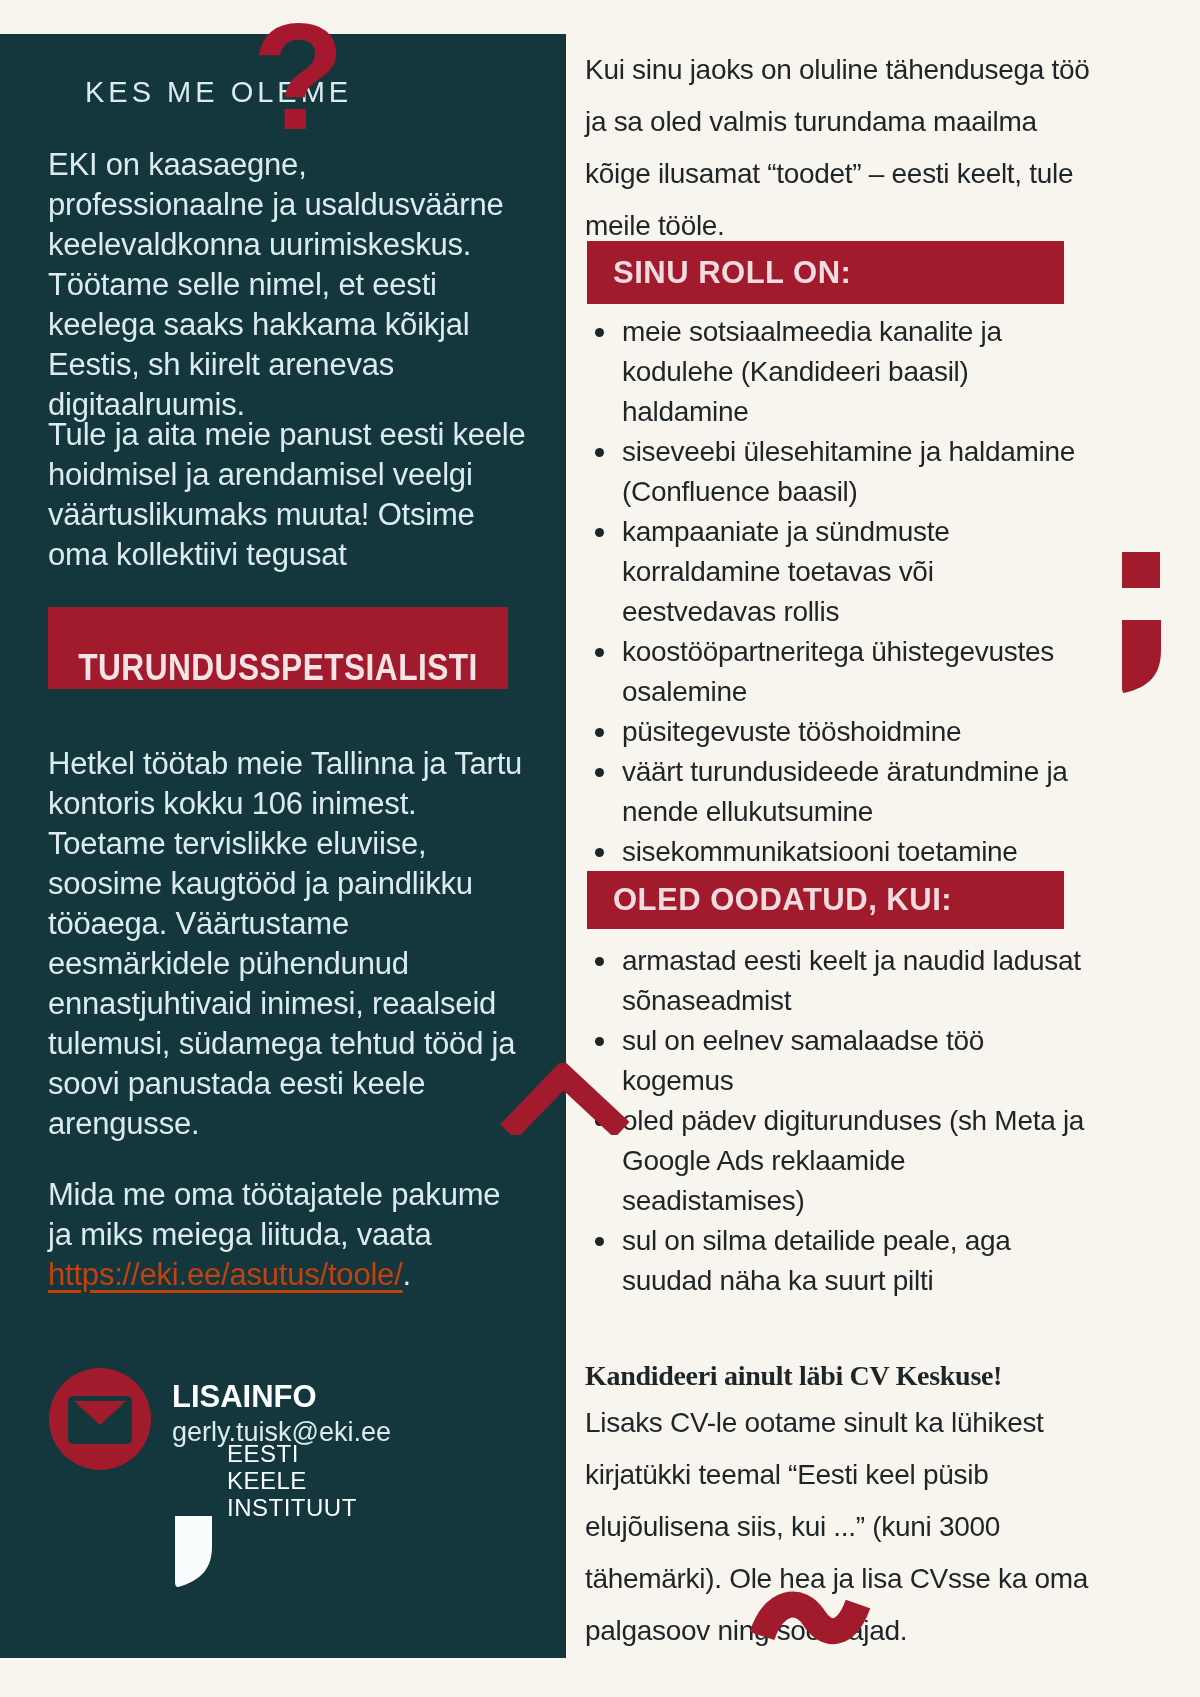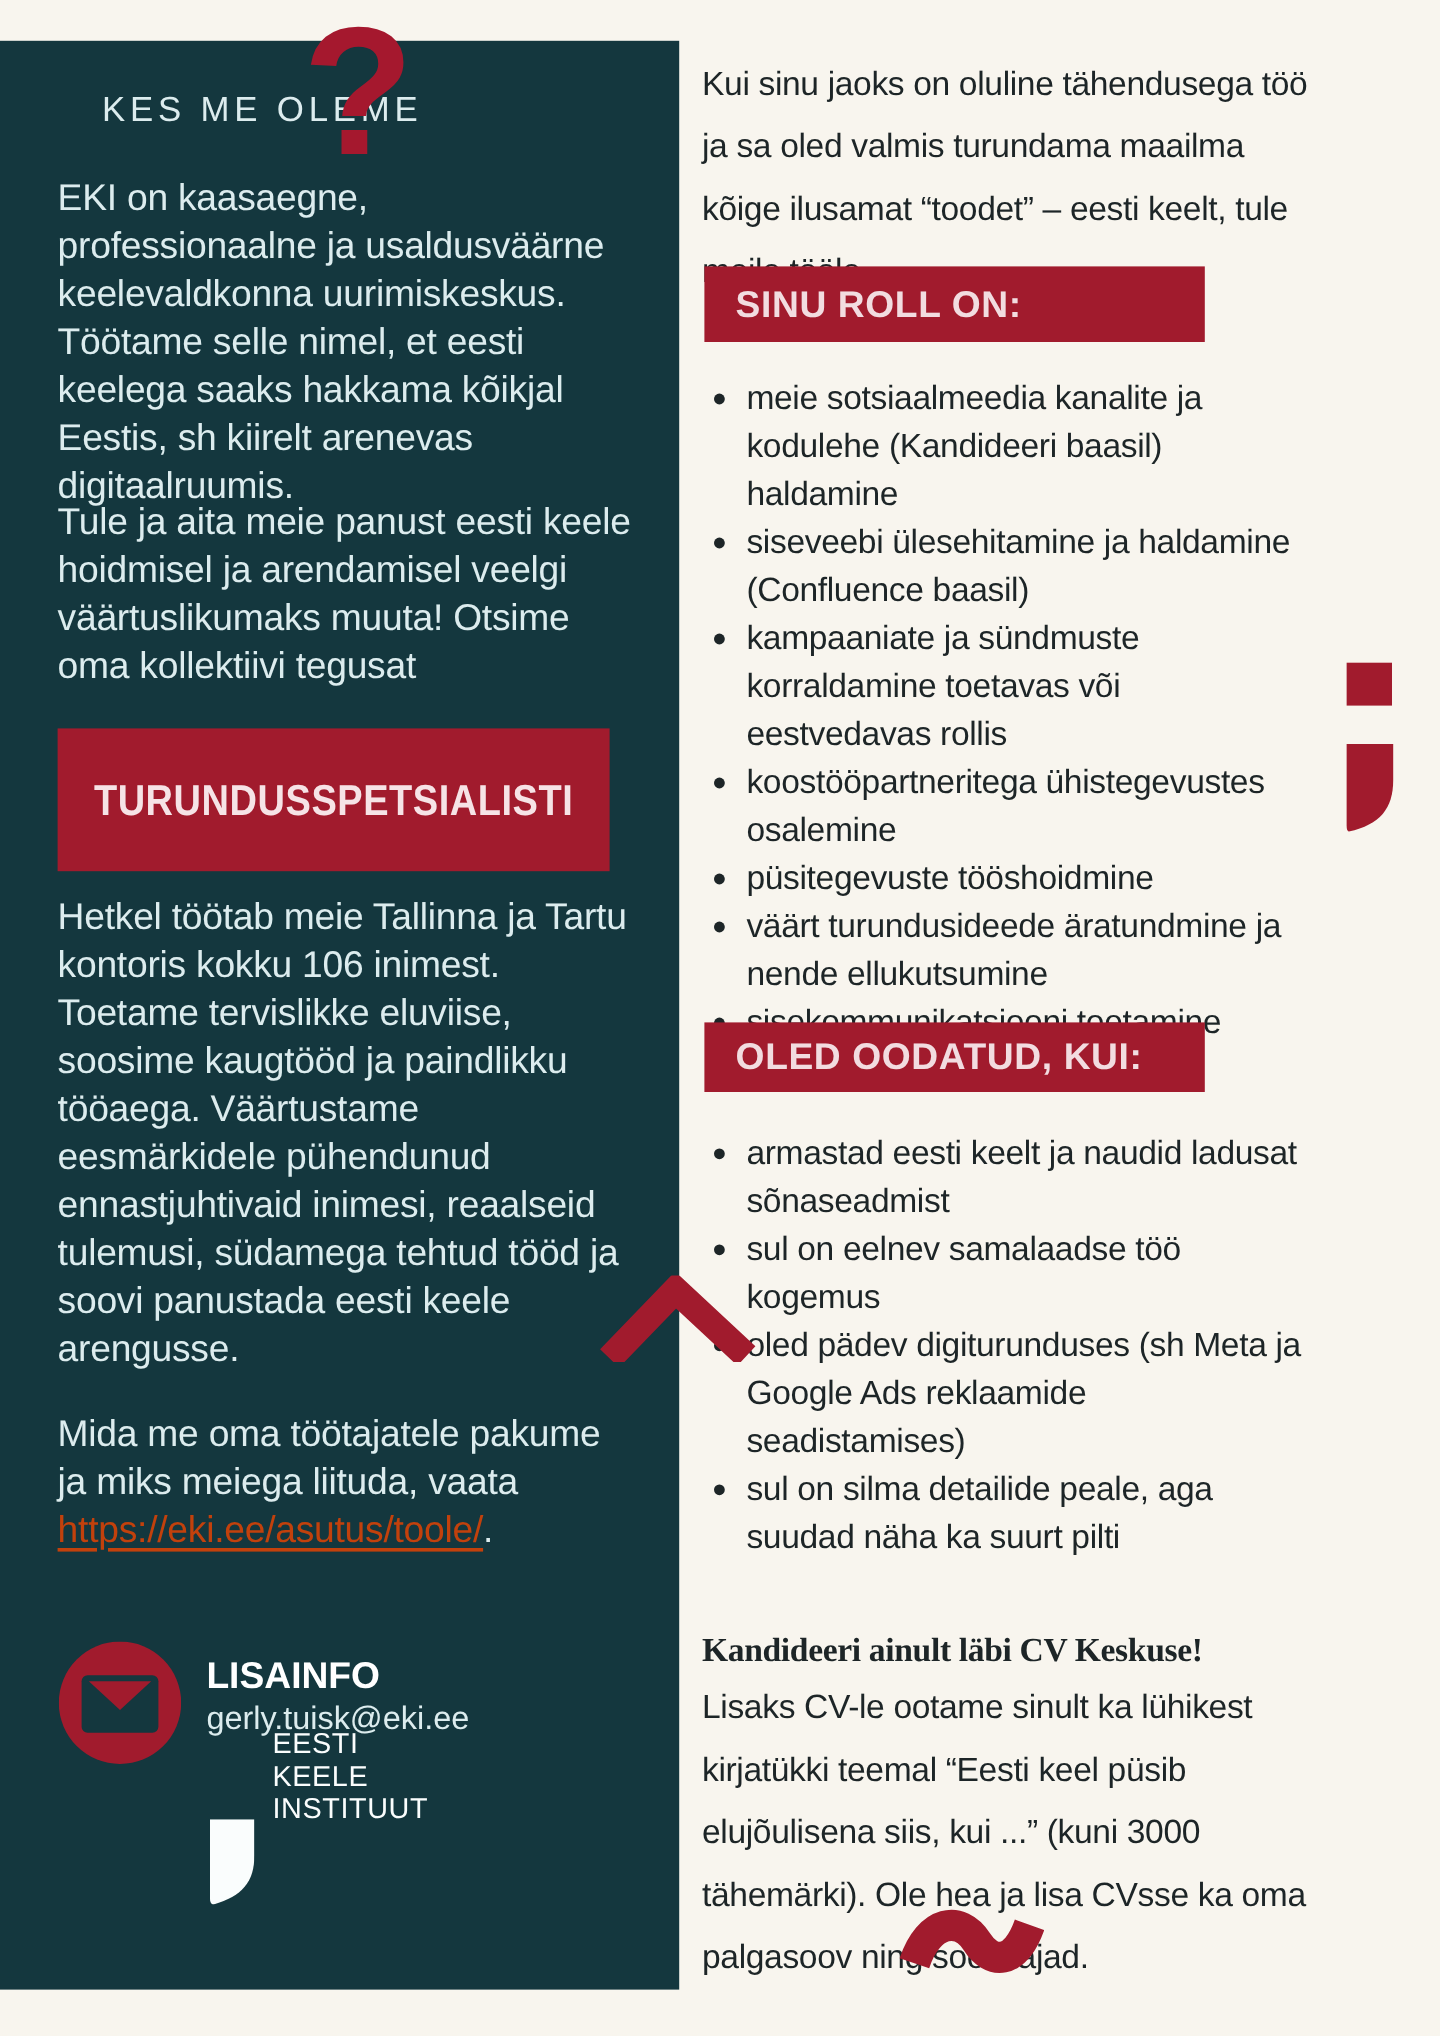--- a/index.html
+++ b/index.html
@@ -25,22 +25,22 @@
     position:absolute; left:252px; top:0px;
     color:#a5182e; font-size:152px; font-weight:800; line-height:1;
   }
   .lpar {
     position:absolute; left:48px; width:478px;
     color:#dcecee; font-size:31px; line-height:40px; letter-spacing:-0.2px;
     margin:0;
   }
   .lpar a { color:#c2410c; text-decoration:underline; text-underline-offset:5px; }
   .lbanner {
-    position:absolute; left:48px; top:607px; width:460px; height:119px;
-    background:#a11b2d; display:flex; align-items:center; justify-content:center;
+    position:absolute; left:48px; top:607px; width:460px; height:82px;
+    background:#a11b2d; display:flex; align-items:flex-end; justify-content:center;
   }
   .lbanner span {
     color:#f6e3e6; font-size:36px; font-weight:700; letter-spacing:0.5px;
     transform:scaleX(0.88); white-space:nowrap;
   }
   .contact-label {
     position:absolute; left:172px; top:1379px;
     color:#ffffff; font-size:31px; font-weight:700;
   }
   .contact-email {
@@ -51,22 +51,22 @@
     position:absolute; left:227px; top:1440px;
     color:#fafdfd; font-size:24px; line-height:27px; letter-spacing:0.5px;
   }
   
   .rtext {
     position:absolute; left:585px; width:505px;
     color:#1d2527; font-size:28px; line-height:52px; letter-spacing:-0.3px;
     margin:0;
   }
   .rbanner {
-    position:absolute; left:587px; width:417px;
-    background:#a11b2d; display:flex; align-items:center;
+    position:absolute; left:587px; width:477px;
+    background:#a11b2d; display:flex; align-items:center;margin-top:19px;
   }
   .rbanner span {
     color:#f2dce0; font-size:31px; font-weight:700; letter-spacing:0.5px;
     padding-left:26px; white-space:nowrap;
   }
   ul.rlist {
     position:absolute; left:588px; width:502px;
     list-style:none; margin:0; padding:0;
     color:#1d2527; font-size:28px; line-height:40px; letter-spacing:-0.3px;
   }

